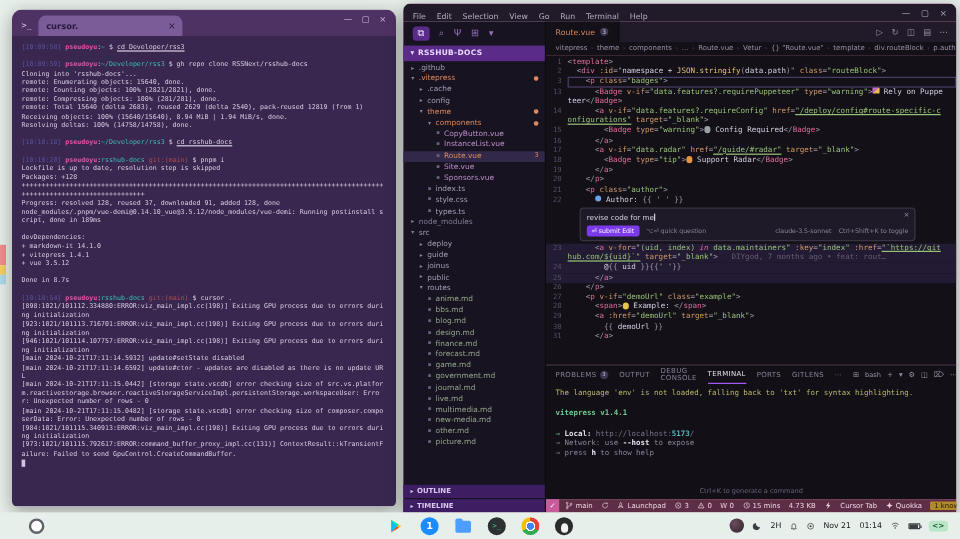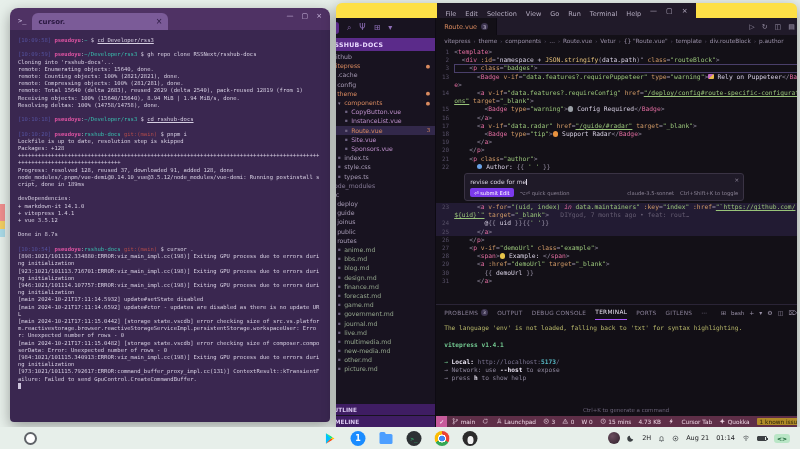--- a/index.html
+++ b/index.html
@@ -8,35 +8,35 @@
 
   
   .stripe { position:absolute; left:0; width:5px; }
 
   
   .term-win { position:absolute; left:10px; top:8px; width:320px; height:414px;
     border-radius:8px 8px 4px 4px; box-shadow:0 4px 14px rgba(0,0,0,.35); overflow:hidden;
     display:flex; flex-direction:column; }
   .term-titlebar { height:22px; background:#4f3264; display:flex; align-items:flex-end; position:relative; flex:none; }
   .term-app-icon { color:#d9c9ec; font-family:"DejaVu Sans Mono",monospace; font-size:7px; margin:0 6px 5px 8px; }
-  .term-tab { background:#7b5b98; border-radius:6px 6px 0 0; height:17px; width:136px;
+  .term-tab { background:#7b5b98; border-radius:6px 6px 0 0; height:17px; width:120px;
     display:flex; align-items:center; padding:0 6px; gap:4px; }
   .term-tab-label { color:#2a1840; font-size:7px; font-weight:bold; flex:1; }
   .term-tab-close { color:#2a1840; font-size:8px; }
   .term-controls { position:absolute; right:8px; top:4px; display:flex; gap:8px; color:#cbb8dd; font-size:7px; }
   .term-body { flex:1; background:#3a2750; padding:7px 8px; font-family:"DejaVu Sans Mono",monospace;
     font-size:5.5px; line-height:7.2px; color:#d6cfe2; white-space:pre-wrap; word-break:break-all; }
   .t-tm { color:#54519e; } .t-us { color:#e254a4; font-weight:bold; } .t-pa { color:#38bfae; }
   .t-gi { color:#b04a4a; } .t-un { text-decoration:underline; } .t-pl { color:#d6cfe2; }
   .t-cursor { display:inline-block; width:3.4px; height:6.4px; background:#cfc6de; }
 
   
-  .code-win { position:absolute; left:336px; top:3px; width:461px; height:424px; background:#fde047;
+  .code-win { position:absolute; left:336px; top:3px; width:461px; height:424px; background:#f9a8d4;
     border-radius:6px 6px 0 0; box-shadow:0 4px 14px rgba(0,0,0,.35); overflow:hidden;
-    display:flex; flex-direction:column;align-items:center; }
+    display:flex; flex-direction:column; }
   .menubar { height:15px; background:#211a29; display:flex; align-items:center; padding:0 8px; flex:none; }
   .menubar .menu-item { font-size:6.5px; color:#b5adc2; margin-right:9px; }
   .win-controls { margin-left:auto; display:flex; gap:9px; color:#b5adc2; font-size:7px; }
   .vs-main { flex:1; display:flex; min-height:0; }
 
   
   .sidebar { width:119px; background:#181320; border-right:1px solid #0d0a12; display:flex; flex-direction:column; flex:none; }
   .iconrow { height:20px; display:flex; align-items:center; gap:8px; padding:0 8px; flex:none; }
   .iconrow .ab-icon { color:#8f6fb8; font-size:8px; line-height:1; }
   .iconrow .ab-icon.active { background:#5b2b8a; color:#eadcfa; border-radius:3px; padding:2px 4px; }
@@ -658,21 +658,21 @@
             <path d="M4.5 11V7a3.5 3.5 0 0 1 7 0v4l1.2 1.8H3.3z"></path>
             <path d="M7 14.5h2"></path>
           </svg>
         </span>
       <span class="tray-ic" id="tray-record">
           <svg width="7" height="7" viewBox="0 0 16 16" fill="none" stroke="currentColor" stroke-width="1.4">
             <circle cx="8" cy="8" r="5.5"></circle>
             <circle cx="8" cy="8" r="2" fill="currentColor" stroke="none"></circle>
           </svg>
         </span>
-      <span>Aug 21</span>
+      <span>Nov 21</span>
       <span>01:14</span>
       <span class="tray-ic" id="tray-wifi">
           <svg width="8" height="8" viewBox="0 0 16 16" fill="none" stroke="currentColor" stroke-width="1.4">
             <path d="M2.5 6.5a8 8 0 0 1 11 0M4.8 9.2a4.8 4.8 0 0 1 6.4 0"></path>
             <circle cx="8" cy="12" r="1.3" fill="currentColor" stroke="none"></circle>
           </svg>
         </span>
       <span class="battery"></span>
       <span class="code-badge">&lt;&gt;</span>
     </div>

